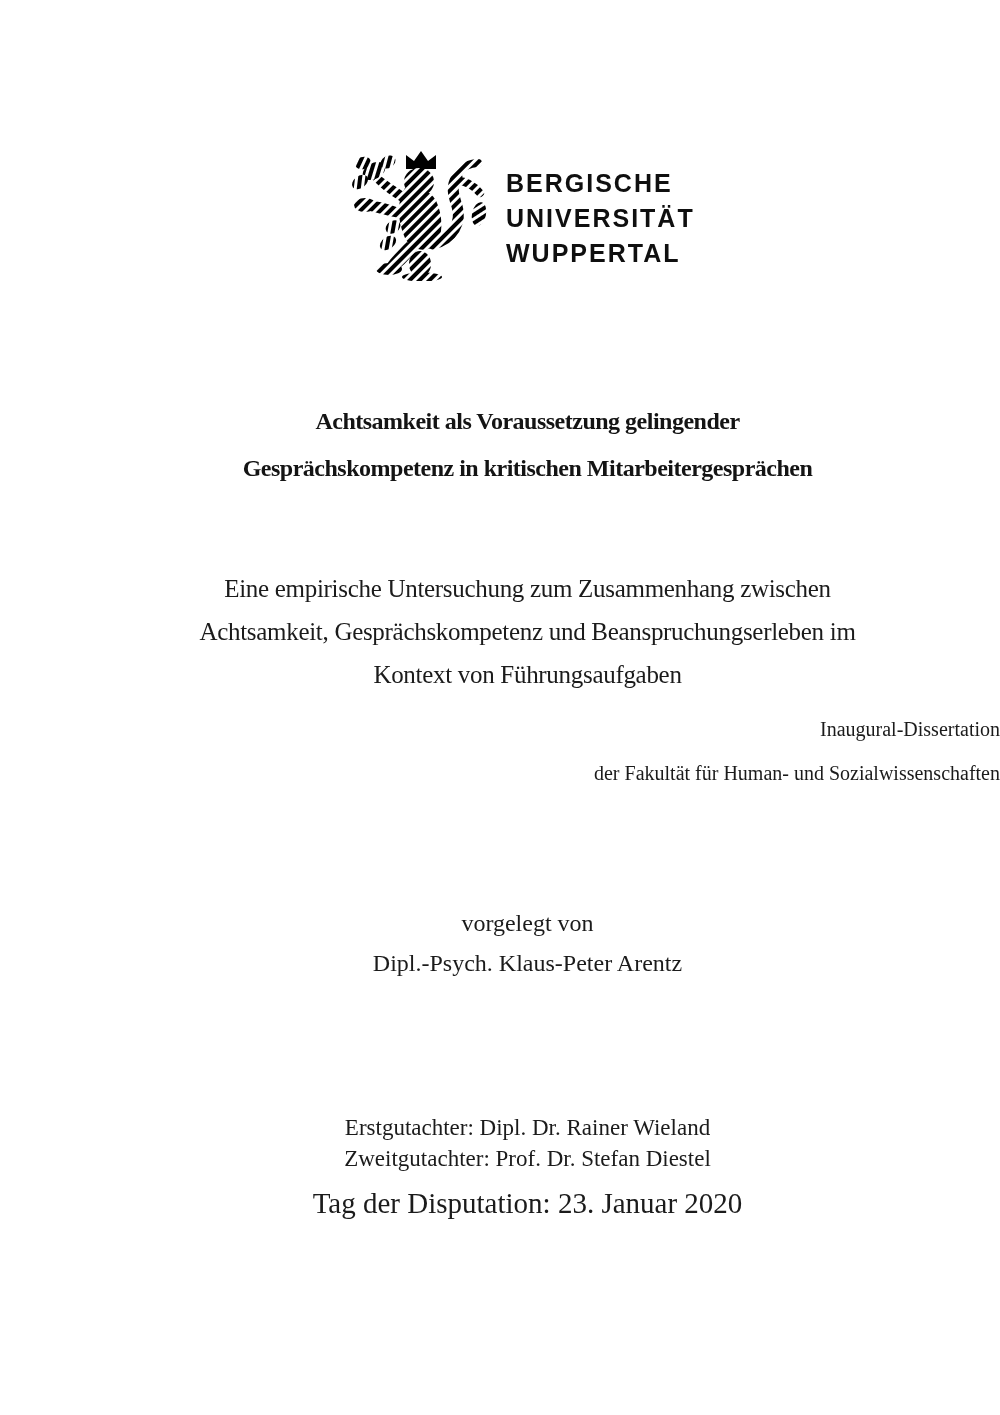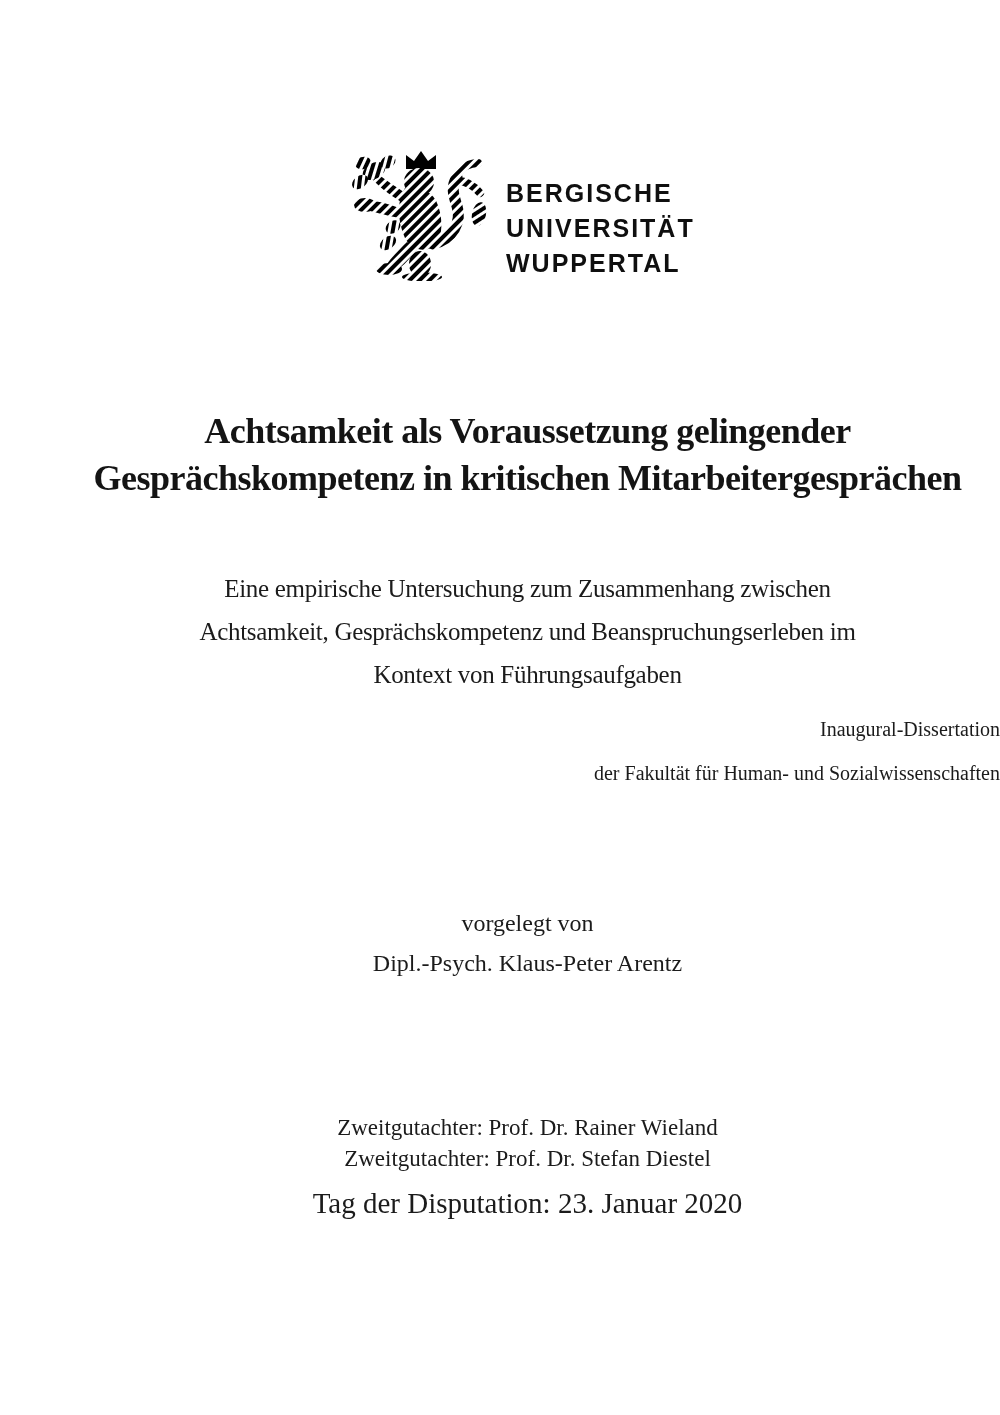--- a/index.html
+++ b/index.html
@@ -8,24 +8,23 @@
     width:1000px;height:1415px;
     background:#ffffff;
     font-family:"Liberation Serif", serif;
     color:#1b1b1b;
     overflow:hidden;
   }
   .centered{position:absolute;left:55px;right:0;text-align:center;}
   .title-block{
     top:398px;
     font-weight:bold;
-    font-size:36px;line-height:47px;
+    font-size:24px;line-height:47px;
     letter-spacing:-0.5px;
     color:#141414;
-    margin-top:10px;
   }
   .subtitle-block{
     top:523px;
     font-size:25px;line-height:43px;
     letter-spacing:-0.3px;
     margin-top:44px;
   }
   .dissertation-block{
     top:707px;
     font-size:20px;line-height:44px;text-align:right;
@@ -37,21 +36,21 @@
   .referee-block{
     top:1112px;
     font-size:23px;line-height:31px;
   }
   .defense-block{
     top:1191px;
     font-size:29px;line-height:24px;
   }
   .logo{
     position:absolute;left:349px;top:150px;
-    display:flex;align-items:flex-end;
+    display:flex;align-items:center;
   }
   .lion{width:141px;height:131px;display:block;}
   .logo-text{
     margin-left:16px;margin-top:6px;
     font-family:"Liberation Sans", sans-serif;
     font-weight:bold;
     font-size:25px;line-height:35px;
     letter-spacing:2px;
     color:#0f0f0f;
     white-space:nowrap;
@@ -123,21 +122,21 @@
     <div>Inaugural-Dissertation</div>
     <div>der Fakultät für Human- und Sozialwissenschaften</div>
   </div>
 
   <div class="centered author-block">
     <div>vorgelegt von</div>
     <div>Dipl.-Psych. Klaus-Peter Arentz</div>
   </div>
 
   <div class="centered referee-block">
-    <div>Zweitgutachter: Prof. Dr. Rainer Wieland</div>
+    <div>Erstgutachter: Dipl. Dr. Rainer Wieland</div>
     <div>Zweitgutachter: Prof. Dr. Stefan Diestel</div>
   </div>
 
   <div class="centered defense-block">
     <div>Tag der Disputation: 23. Januar 2020</div>
   </div>
 
 </div>
 
 </body></html>

